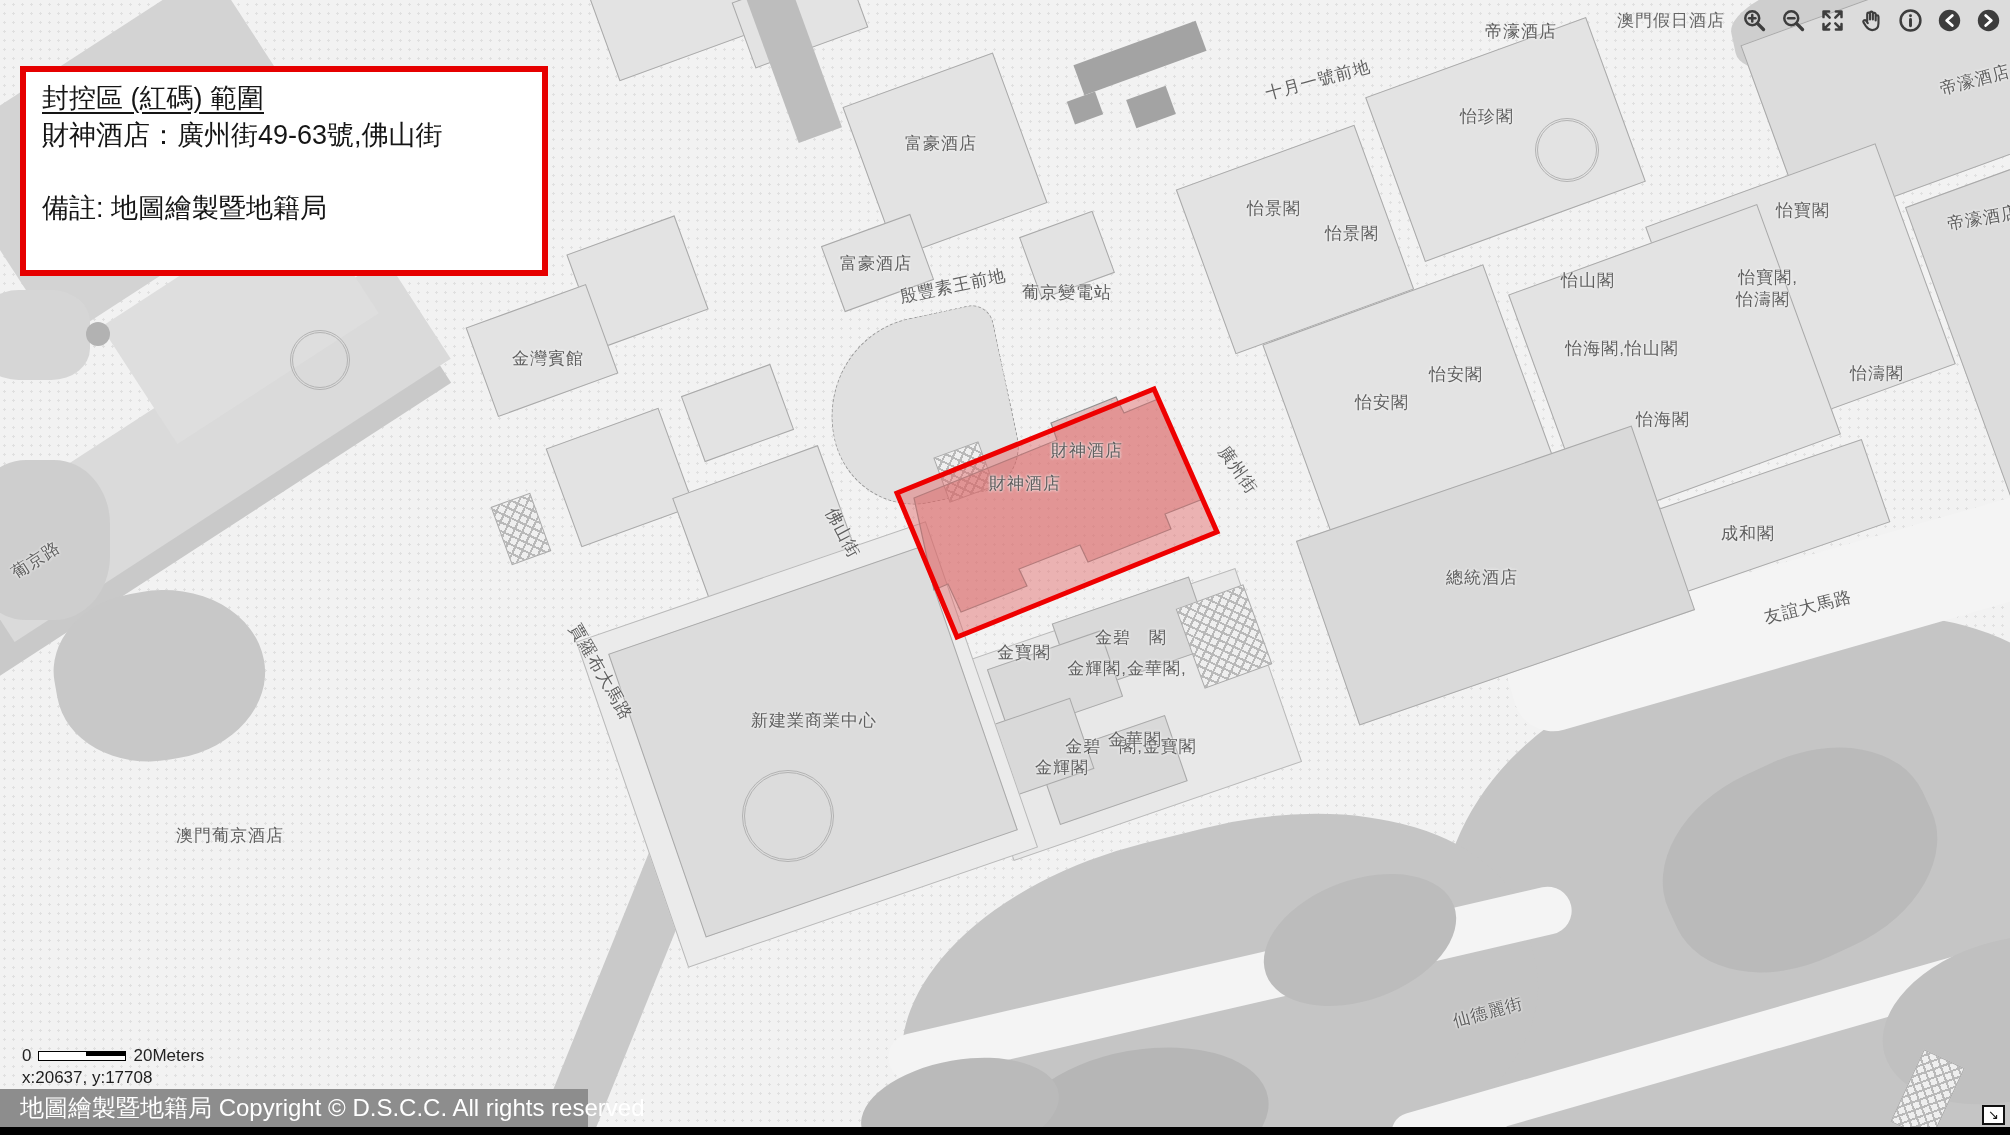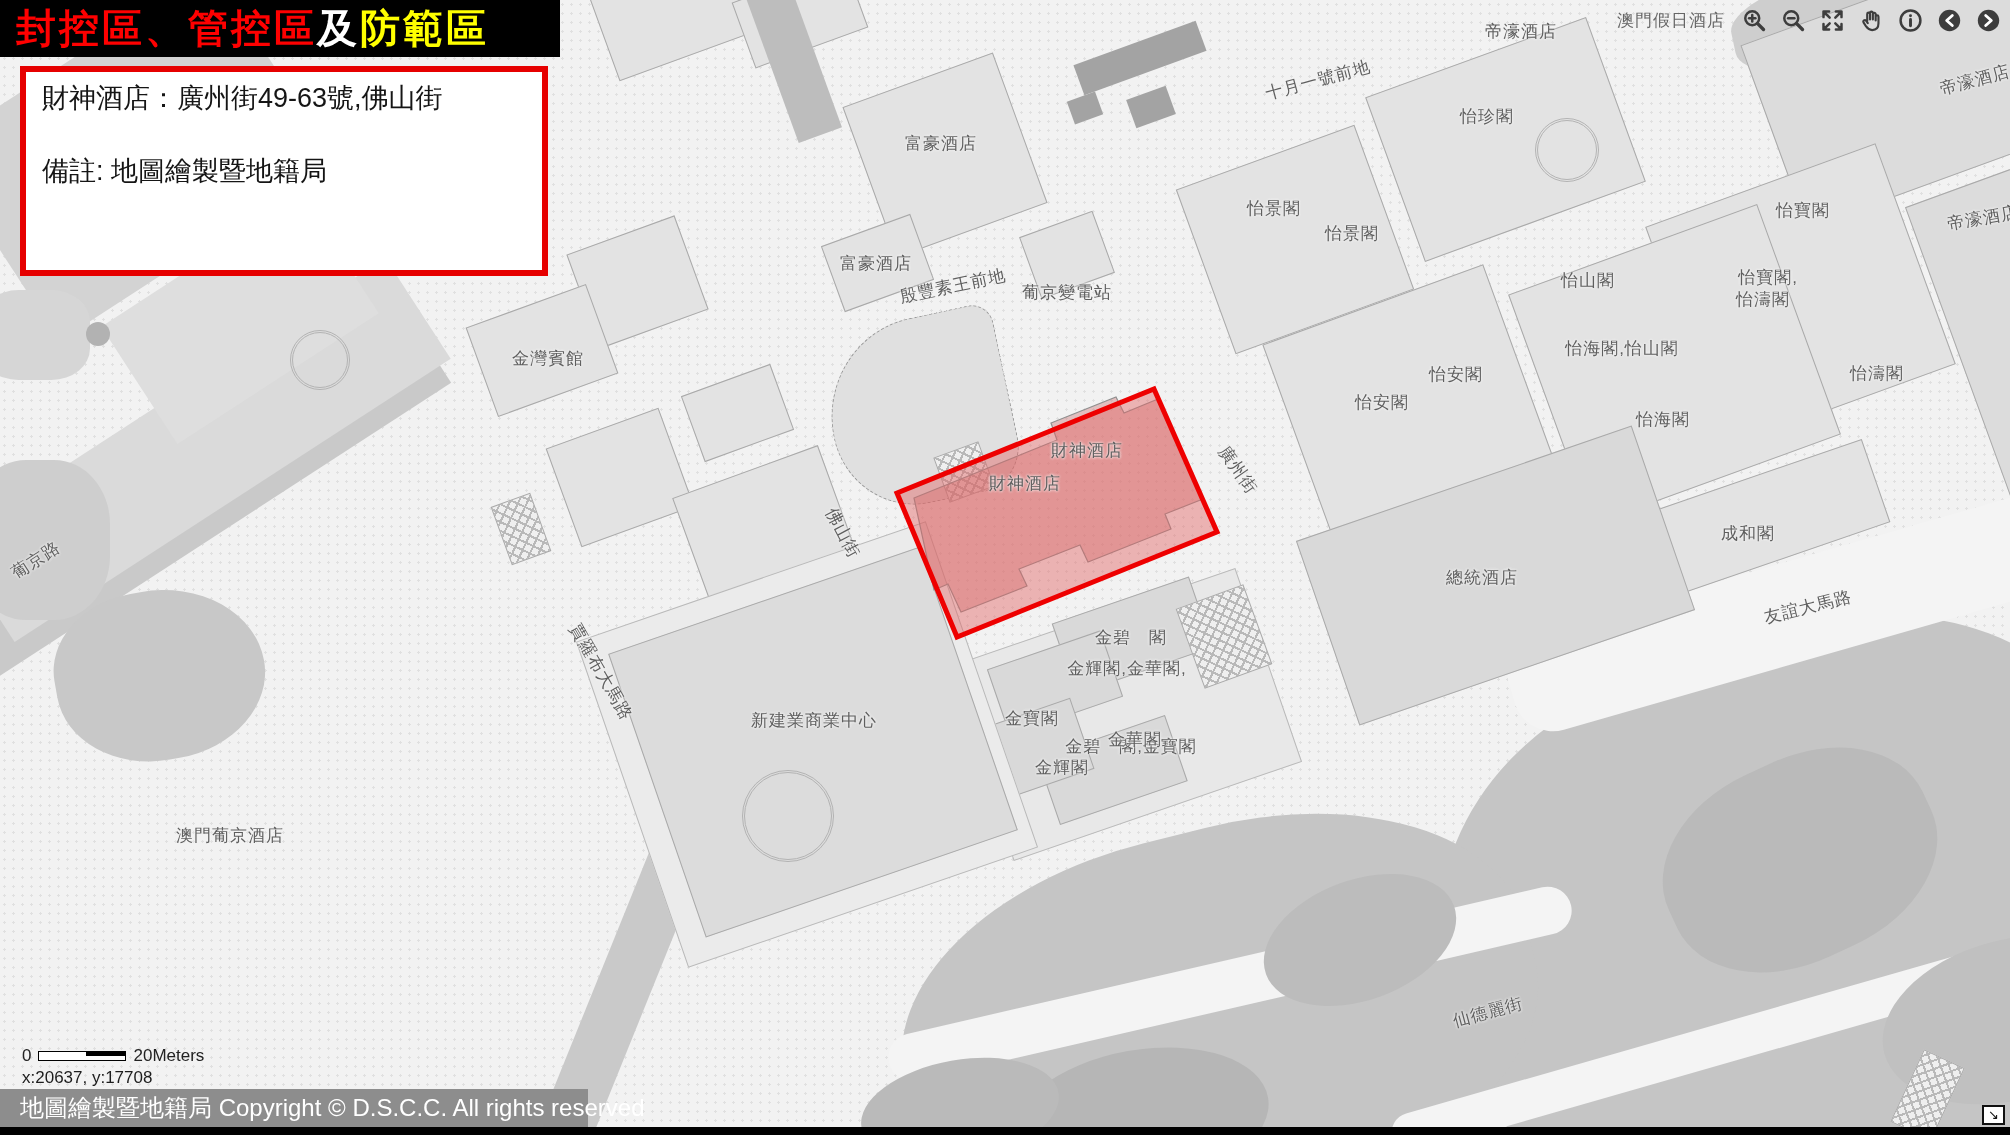--- a/index.html
+++ b/index.html
@@ -171,37 +171,33 @@
       <span class="map-label" style="left: 1087px; top: 450px; transform: translate(-50%, -50%) rotate(0deg);">財神酒店</span>
       <span class="map-label" style="left: 1238px; top: 470px; transform: translate(-50%, -50%) rotate(55deg);">廣州街</span>
       <span class="map-label" style="left: 1025px; top: 483px; transform: translate(-50%, -50%) rotate(0deg);">財神酒店</span>
       <span class="map-label" style="left: 1748px; top: 533px; transform: translate(-50%, -50%) rotate(0deg);">成和閣</span>
       <span class="map-label" style="left: 843px; top: 533px; transform: translate(-50%, -50%) rotate(62deg);">佛山街</span>
       <span class="map-label" style="left: 36px; top: 560px; transform: translate(-50%, -50%) rotate(-33deg);">葡京路</span>
       <span class="map-label" style="left: 1482px; top: 577px; transform: translate(-50%, -50%) rotate(0deg);">總統酒店</span>
       <span class="map-label" style="left: 1808px; top: 607px; transform: translate(-50%, -50%) rotate(-14deg);">友誼大馬路</span>
       <span class="map-label" style="left: 1131px; top: 637px; transform: translate(-50%, -50%) rotate(0deg);">金碧　閣</span>
       <span class="map-label" style="left: 601px; top: 672px; transform: translate(-50%, -50%) rotate(60deg);">賈羅布大馬路</span>
-      <span class="map-label" style="left: 1024px; top: 718px; transform: translate(-50%, -50%) rotate(0deg); margin-left: 8px;">金寶閣</span>
+      <span class="map-label" style="left: 1024px; top: 652px; transform: translate(-50%, -50%) rotate(0deg);">金寶閣</span>
       <span class="map-label" style="left: 1127px; top: 668px; transform: translate(-50%, -50%) rotate(0deg); text-align: center;">金輝閣,金華閣,</span>
       <span class="map-label" style="left: 1131px; top: 702px; transform: translate(-50%, -50%) rotate(0deg); margin-top: 44px;">金碧　閣,金寶閣</span>
       <span class="map-label" style="left: 814px; top: 720px; transform: translate(-50%, -50%) rotate(0deg);">新建業商業中心</span>
       <span class="map-label" style="left: 1135px; top: 739px; transform: translate(-50%, -50%) rotate(0deg);">金華閣</span>
       <span class="map-label" style="left: 1062px; top: 767px; transform: translate(-50%, -50%) rotate(0deg);">金輝閣</span>
       <span class="map-label" style="left: 230px; top: 835px; transform: translate(-50%, -50%) rotate(0deg);">澳門葡京酒店</span>
       <span class="map-label" style="left: 1488px; top: 1012px; transform: translate(-50%, -50%) rotate(-15deg);">仙德麗街</span>
     </div>
 
-  <div class="banner">
-    <span class="seg-red">封控區、管控區</span>
-      <span class="seg-white">及</span>
-      <span class="seg-yellow">防範區</span>
-  </div>
 
   <div class="info-box">
+    <div class="ib-title">封控區 (紅碼) 範圍</div>
     <div>財神酒店：廣州街49-63號,佛山街</div>
     <div class="ib-gap"></div>
     <div>備註: 地圖繪製暨地籍局</div>
   </div>
 
   <div class="toolbar">
     <span class="tb-maplabel">澳門假日酒店</span>
     <span class="tb-btn">
       <svg viewBox="0 0 24 24" fill="none" stroke="#3d3d3d" stroke-width="2.2" stroke-linecap="round">
         <circle cx="10" cy="10" r="6.2"></circle>

